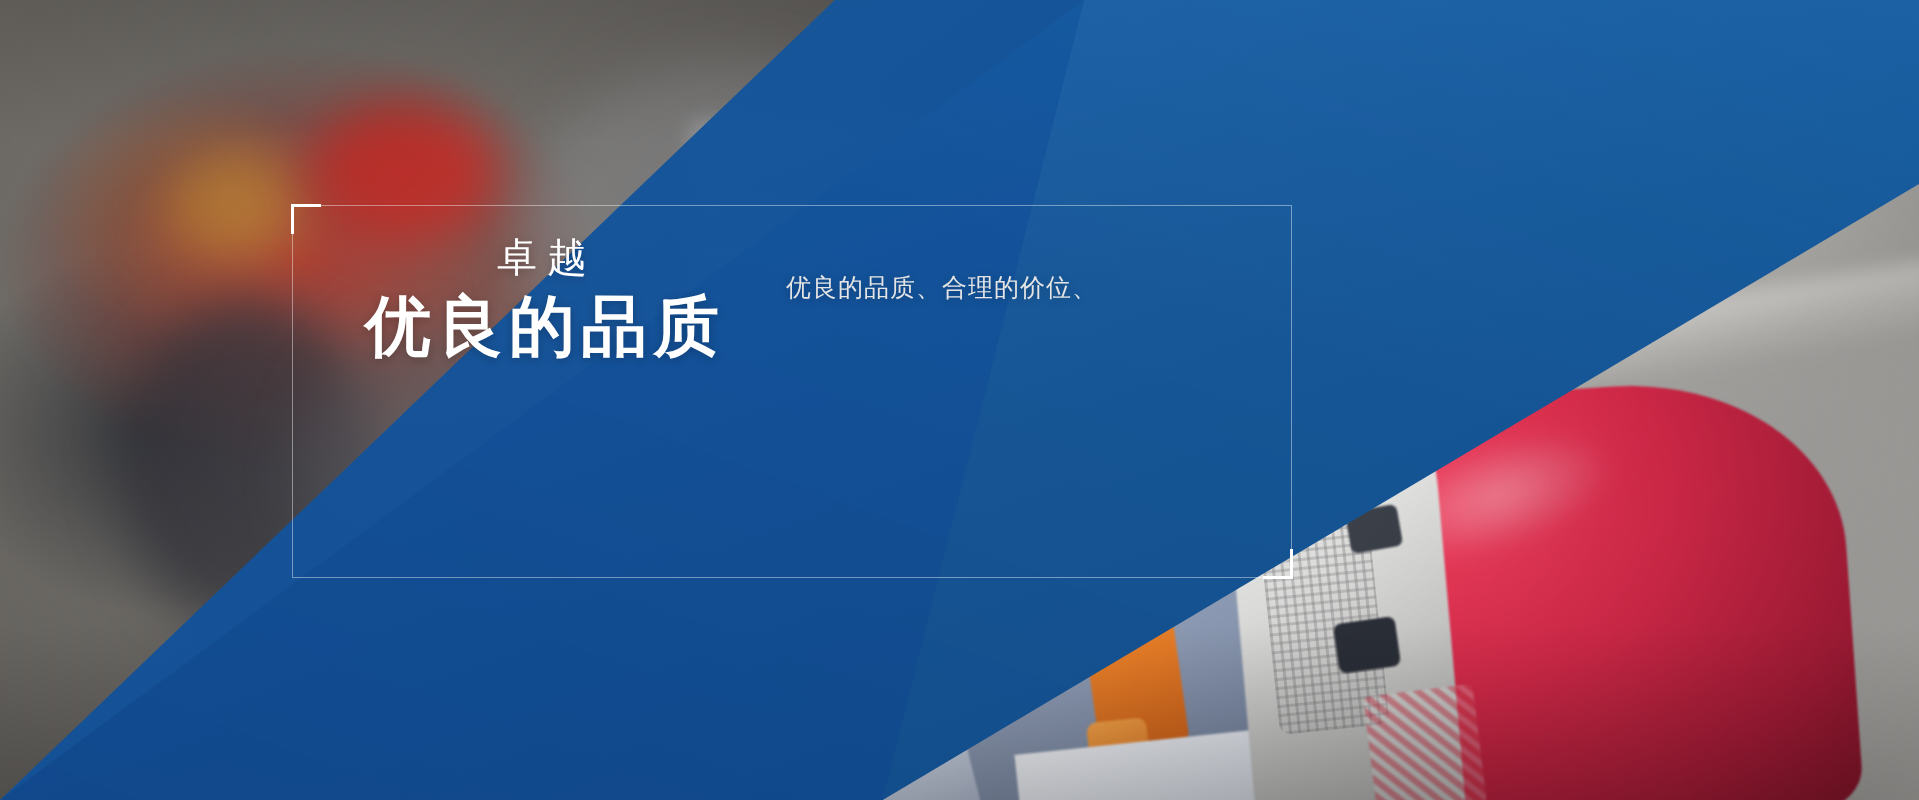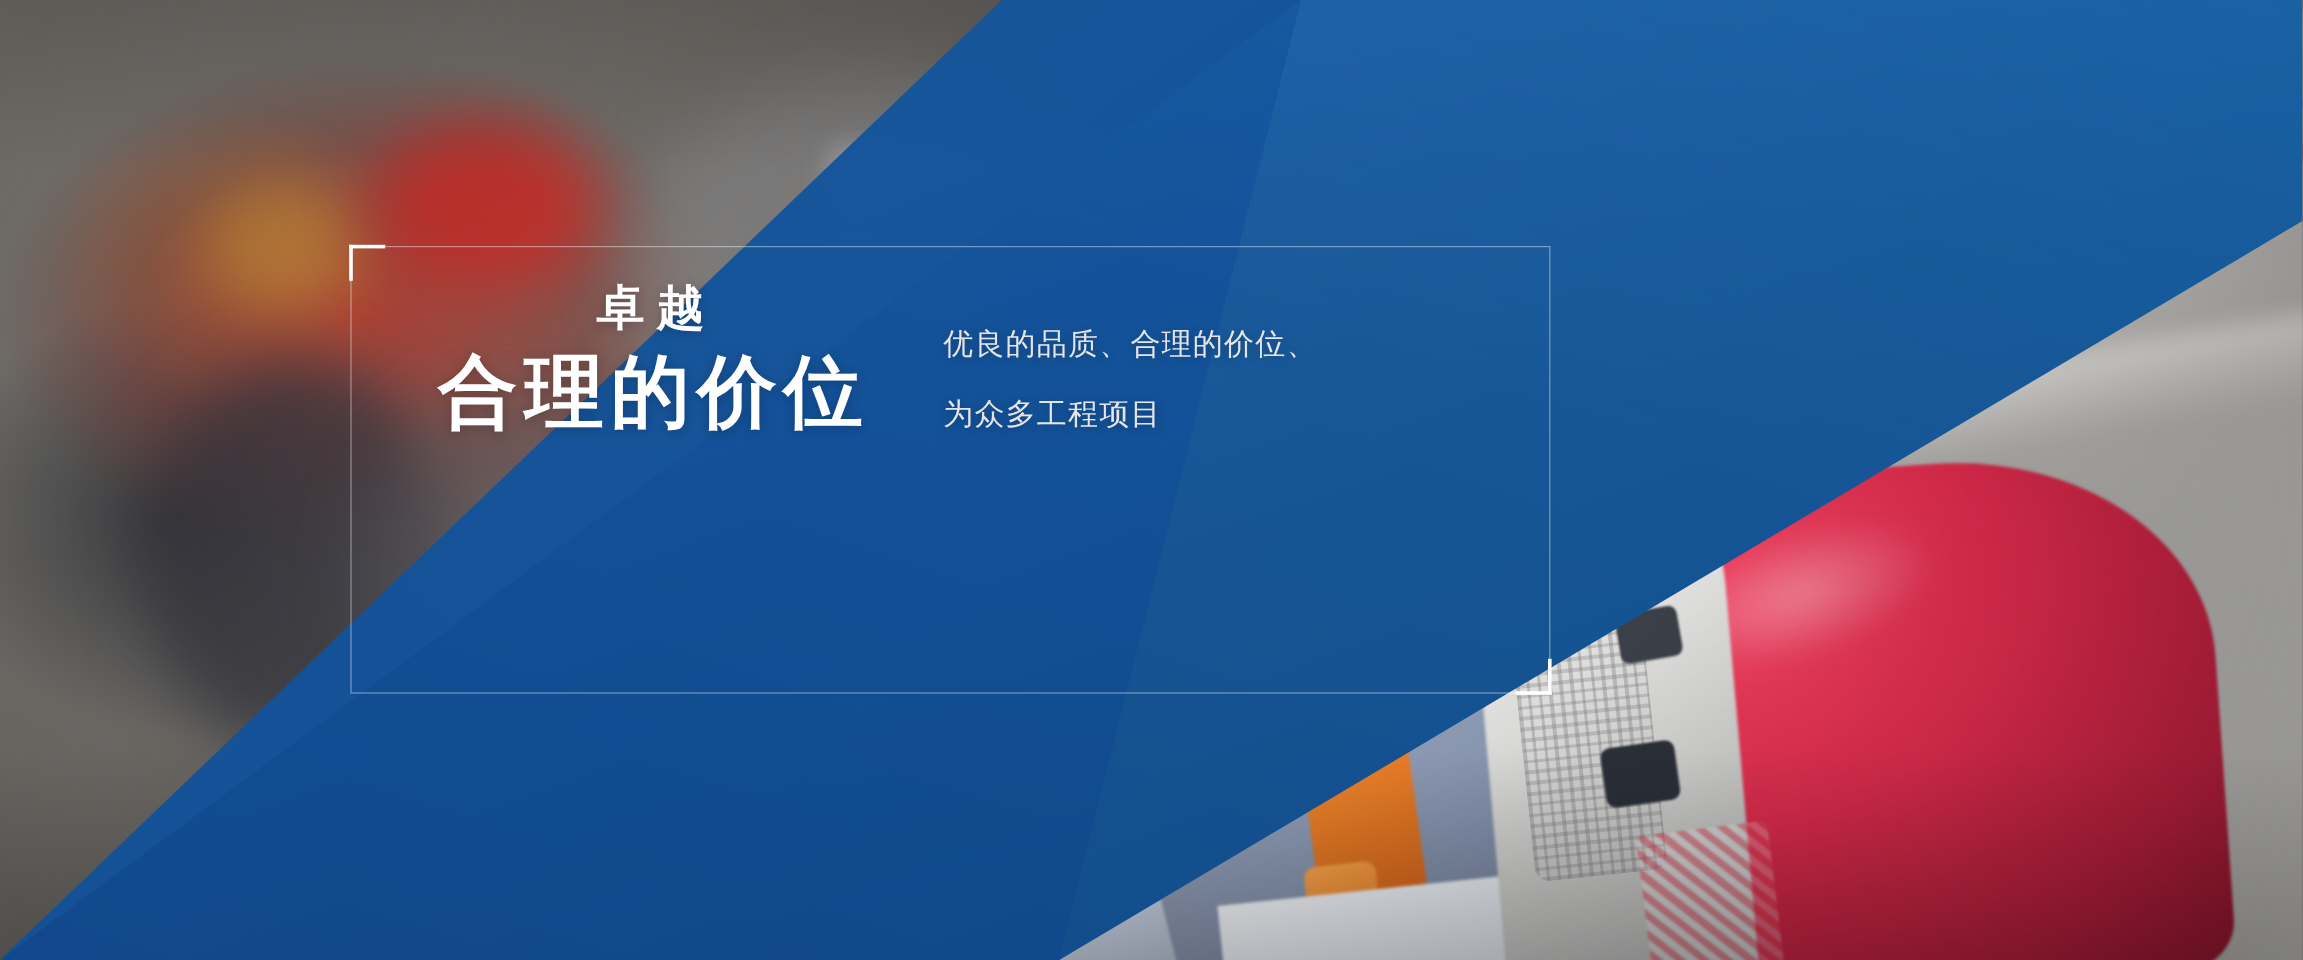--- a/index.html
+++ b/index.html
@@ -167,21 +167,21 @@
   .headline{
     position:absolute;
     left:292px;top:230px;
     width:500px;
     text-align:center;
     color:#ffffff;
     text-shadow:0 2px 10px rgba(0,0,0,.22);
   }
   .hl-thin{
     font-size:40px;
-    font-weight:700;
+    font-weight:400;
     letter-spacing:10px;
     line-height:1.35;
     text-indent:10px;
   }
   .hl-bold{
     font-size:66px;
     font-weight:700;
     letter-spacing:6px;
     line-height:1.22;
     text-indent:6px;
@@ -260,21 +260,20 @@
   <div class="blue-core"></div>
   <div class="blue-band-sheen"></div>
 
   <div class="frame">
     <span class="corner tl"></span>
     <span class="corner br"></span>
   </div>
 
   <div class="headline">
     <div class="hl-thin">卓越</div>
-    <div class="hl-bold last">合理的价位</div>
+    <div class="hl-bold last">优良的品质</div>
   </div>
 
   <div class="paragraph">
     <div>优良的品质、合理的价位、</div>
-    <div>为众多工程项目</div>
   </div>
 
 </div>
 
 </body></html>

